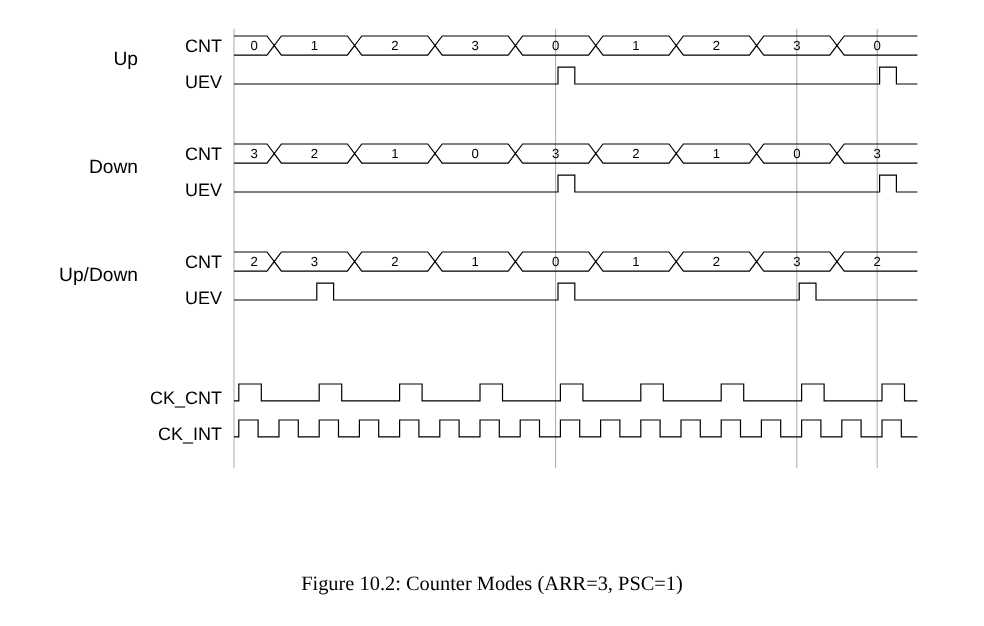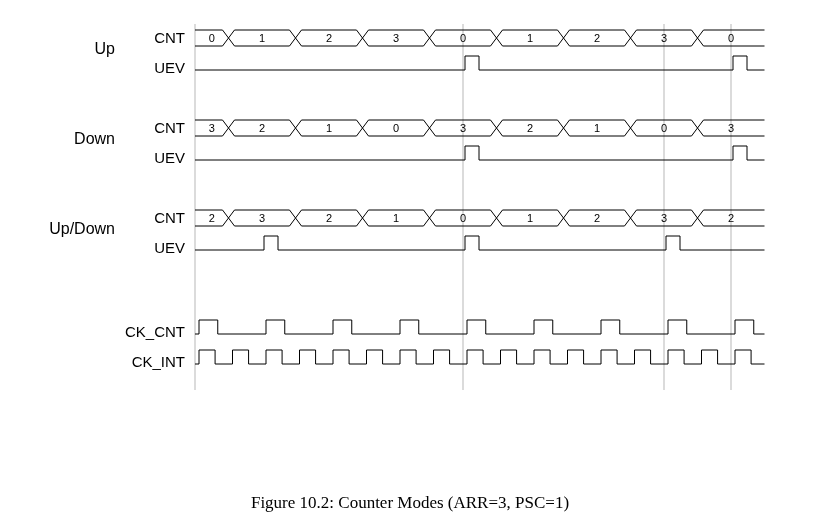--- a/index.html
+++ b/index.html
@@ -36,21 +36,21 @@
     fill: none;
   }
   svg line.vgrid {
     stroke: #888;
     stroke-width: 0.6;
   }
   .caption {
     text-align: center;
     font-family: Georgia, 'Times New Roman', serif;
     font-size: 17px;
-    margin-top: 49px;
+    margin-top: 32px;
     color: #000;
   }
 </style>
 </head>
 <body>
 
 <div class="diagram-wrap">
 <svg id="svg" width="780" height="420">
       <line x1="175" y1="4" x2="175" y2="370" class="vgrid"></line>
       <line x1="443" y1="4" x2="443" y2="370" class="vgrid"></line>

